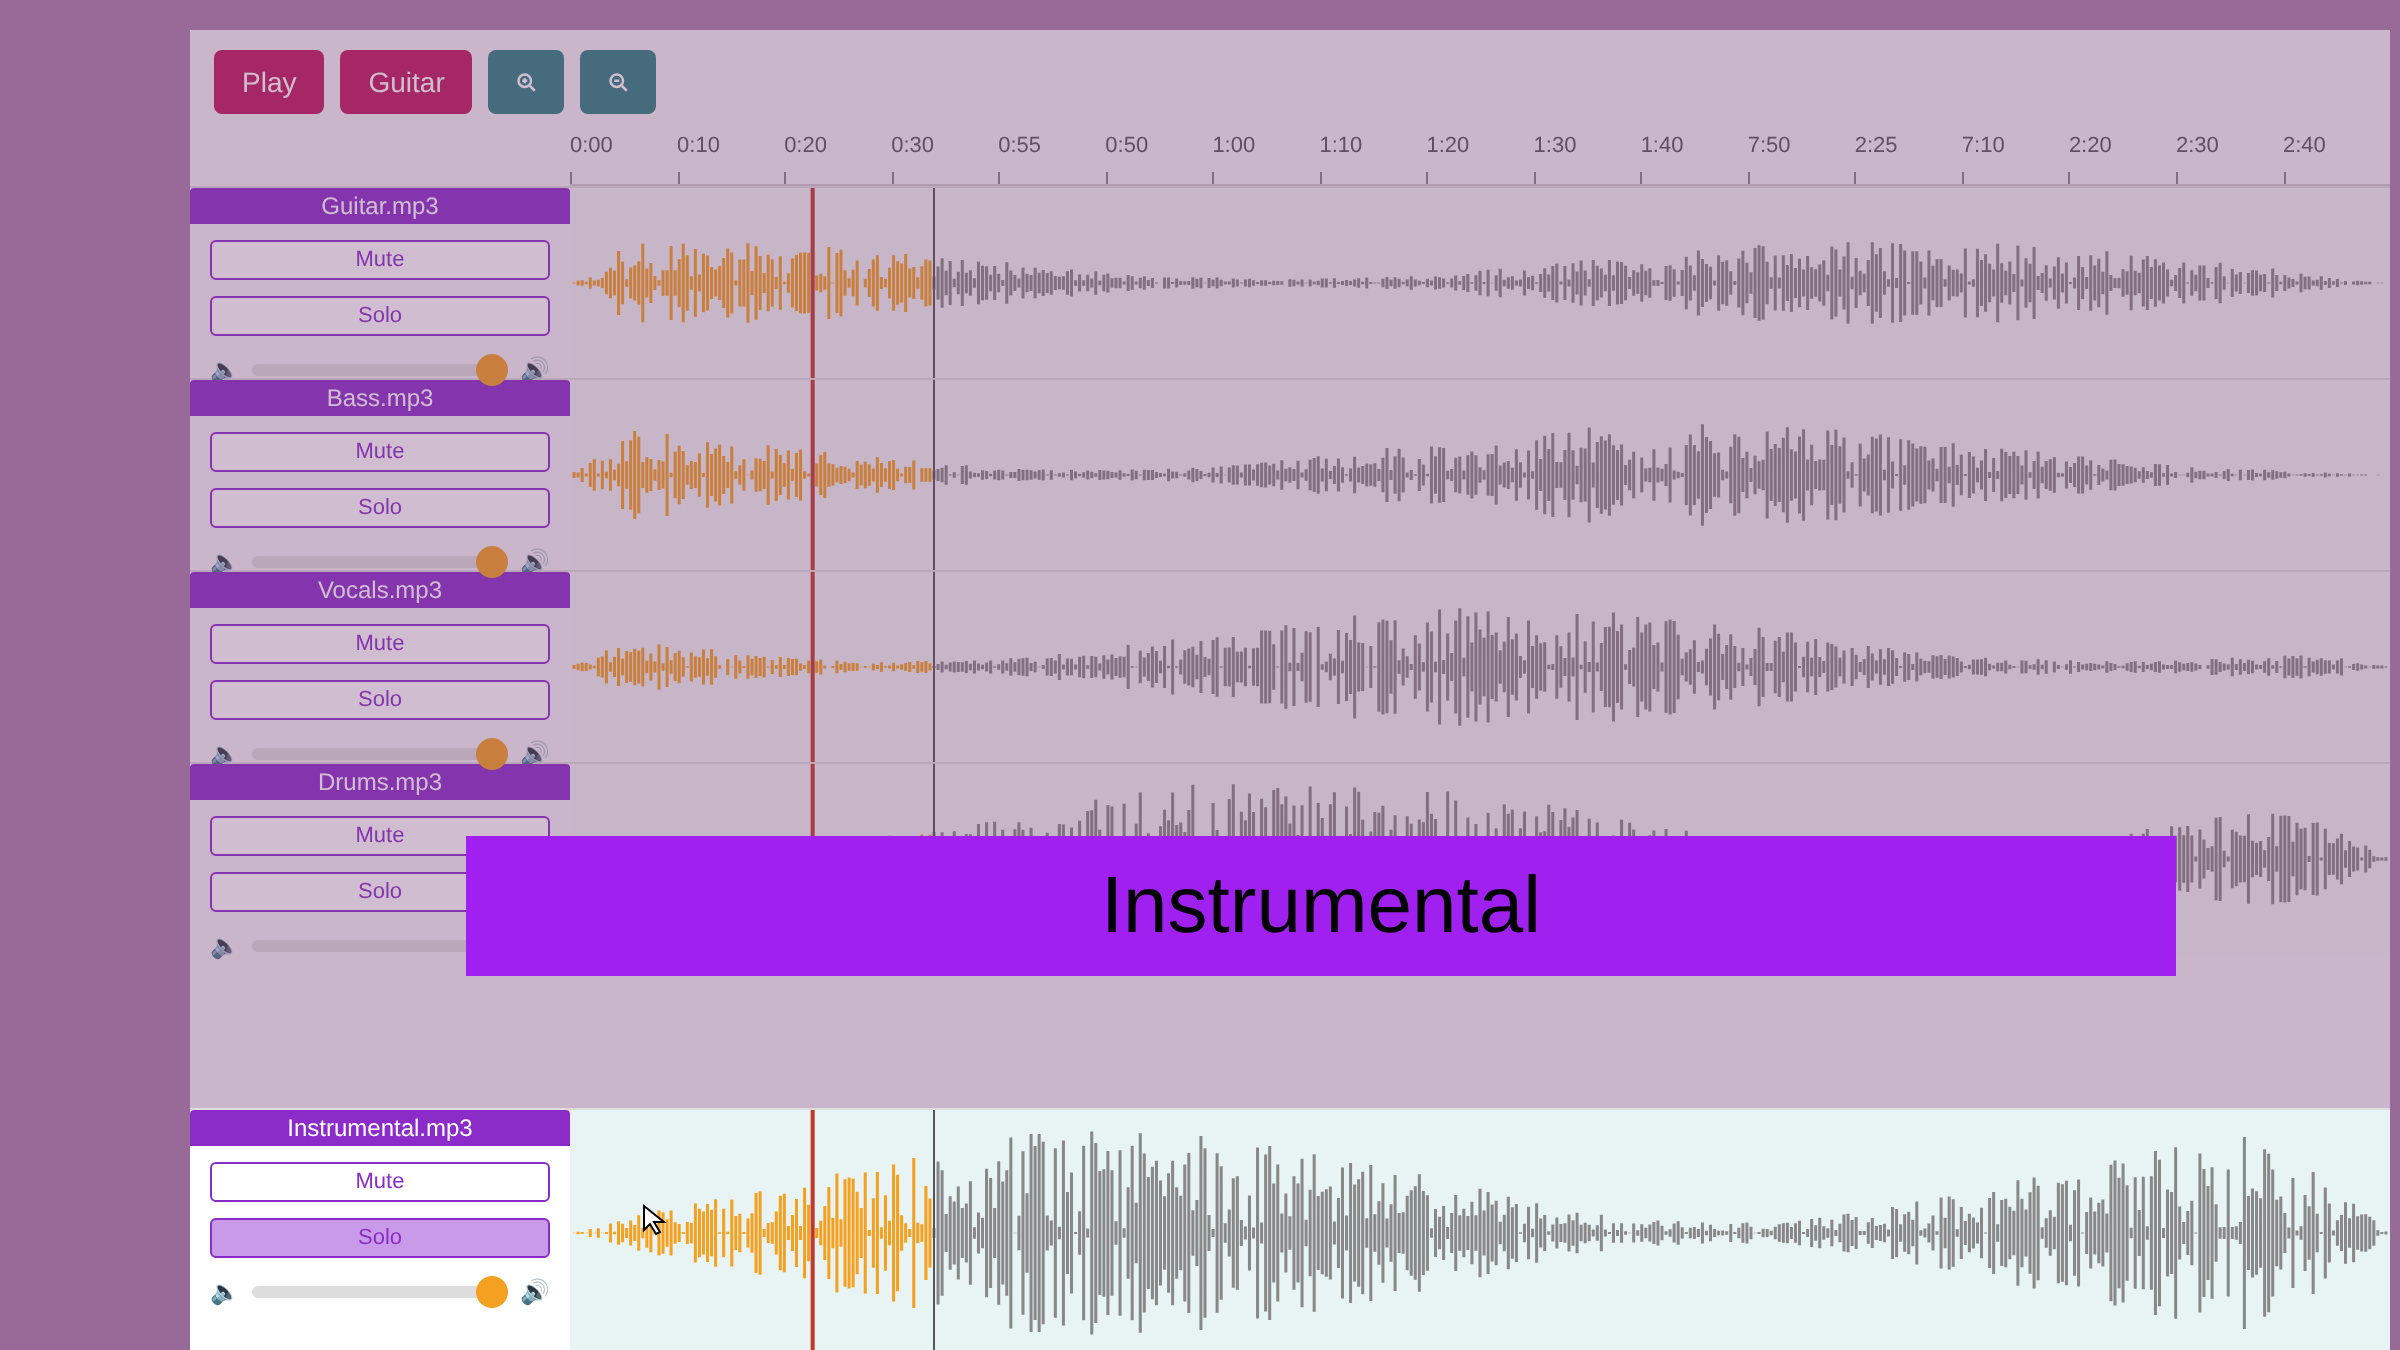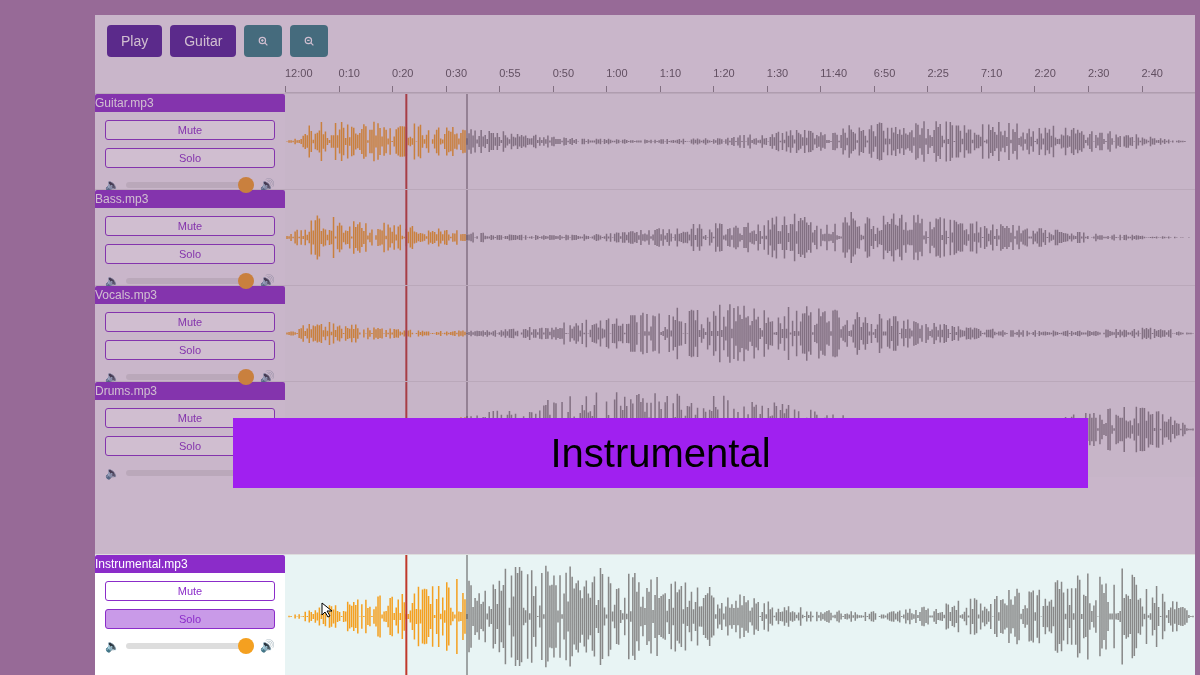--- a/index.html
+++ b/index.html
@@ -33,21 +33,21 @@
   padding: 10px 12px;
 }
 .btn {
   padding: 8px 14px;
   border: none;
   border-radius: 4px;
   color: #fff;
   font-size: 14px;
   cursor: pointer;
 }
-.btn-purple { background: #4c1d95; }
+.btn-purple { background: #be185d; }
 .btn-teal { background: #2a8080; width: 38px; display: flex; align-items: center; justify-content: center; }
 .timeline-ruler {
   margin-left: 190px;
   height: 26px;
   display: flex;
   font-size: 11px;
   color: #555;
   border-bottom: 1px solid #ccc;
 }
 .ruler-tick {
@@ -73,20 +73,21 @@
 .track.selected { background: #fff; height: 124px; }
 .track-controls {
   width: 190px;
   padding: 0 10px 6px 10px;
   display: flex;
   flex-direction: column;
 }
 .track-name {
   background: #8b2cc9;
   color: #fff;
+  text-align: center;
   font-size: 12px;
   padding: 2px 0;
   margin: 0 -10px 8px -10px;
   border-radius: 2px 2px 0 0;
 }
 .track-btns { display: flex; gap: 8px; justify-content: center; margin-bottom: 10px; flex-direction: column; }
 .small-btn {
   border: 1px solid #8b2cc9;
   background: #fff;
   color: #8b2cc9;
@@ -172,32 +173,32 @@
     <button class="btn btn-teal">
       <svg width="16" height="16" viewBox="0 0 16 16" fill="none" stroke="#fff" stroke-width="2">
           <circle cx="7" cy="7" r="5"></circle>
           <line x1="11" y1="11" x2="15" y2="15"></line>
           <line x1="5" y1="7" x2="9" y2="7"></line>
         </svg>
     </button>
   </div>
 
   <div class="timeline-ruler" id="ruler">
-      <div class="ruler-tick">12:00</div>
+      <div class="ruler-tick">0:00</div>
       <div class="ruler-tick">0:10</div>
       <div class="ruler-tick">0:20</div>
       <div class="ruler-tick">0:30</div>
       <div class="ruler-tick">0:55</div>
       <div class="ruler-tick">0:50</div>
       <div class="ruler-tick">1:00</div>
       <div class="ruler-tick">1:10</div>
       <div class="ruler-tick">1:20</div>
       <div class="ruler-tick">1:30</div>
-      <div class="ruler-tick">11:40</div>
-      <div class="ruler-tick">6:50</div>
+      <div class="ruler-tick">1:40</div>
+      <div class="ruler-tick">7:50</div>
       <div class="ruler-tick">2:25</div>
       <div class="ruler-tick">7:10</div>
       <div class="ruler-tick">2:20</div>
       <div class="ruler-tick">2:30</div>
       <div class="ruler-tick">2:40</div>
     </div>
 
   <div class="tracks" id="tracks">
       <div class="track ">
     <div class="track-controls">

